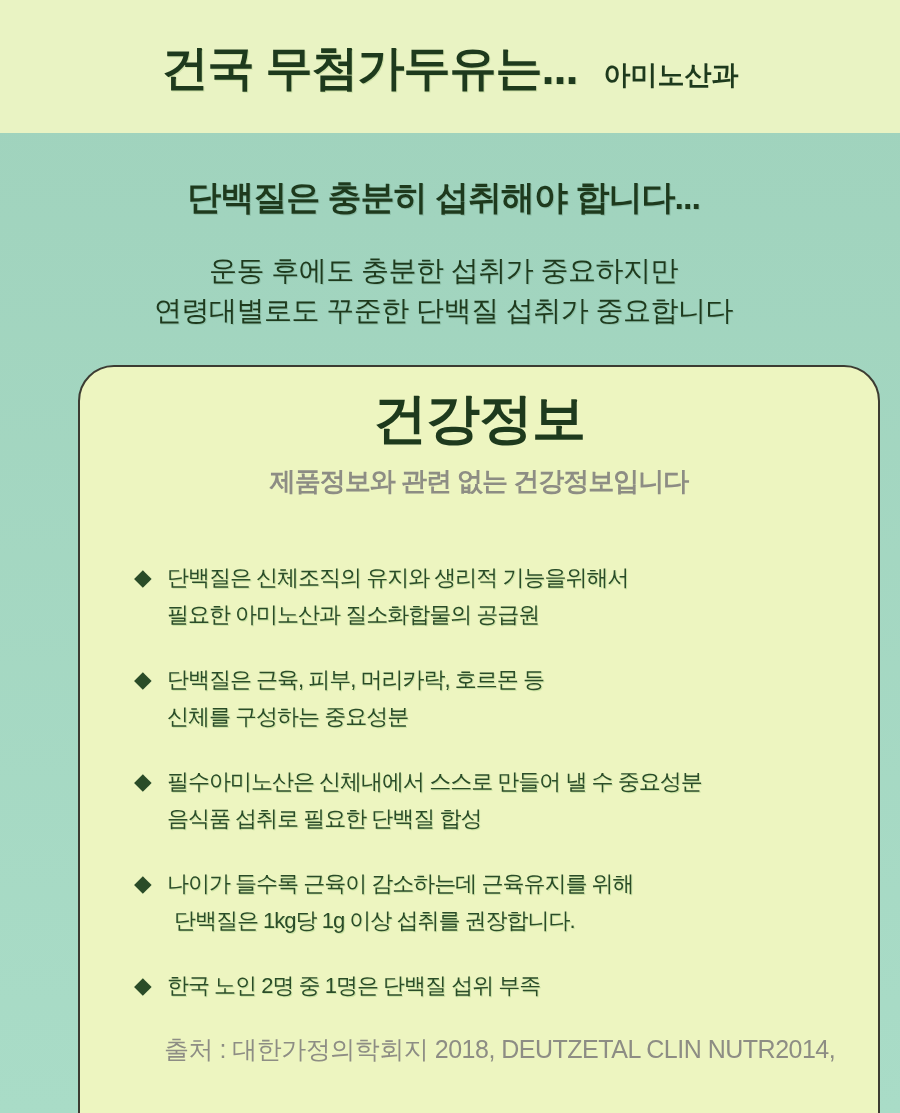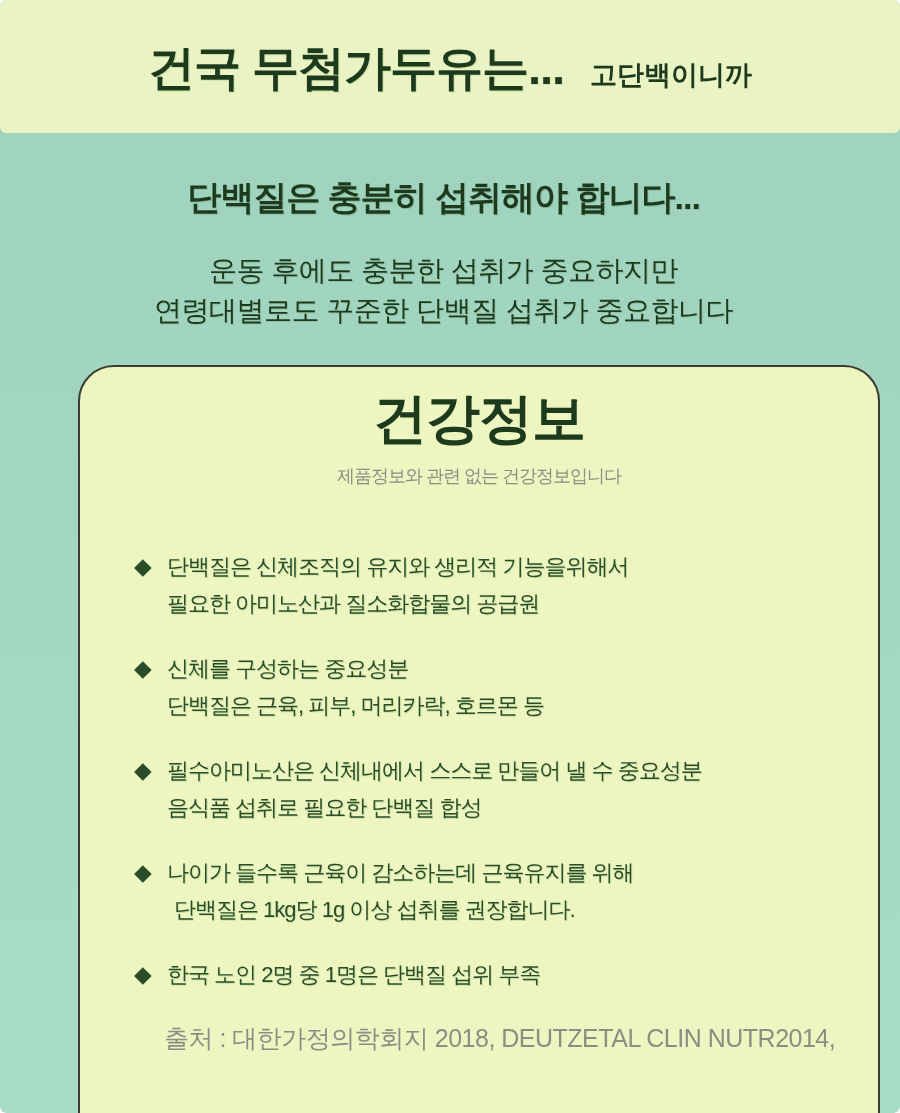--- a/index.html
+++ b/index.html
@@ -5,21 +5,21 @@
   :root {
     --c-header-bg: #e9f3c3;
     --c-mint-top: #9fd2bc;
     --c-mint-bottom: #a9dcc7;
     --c-card-bg: #edf5c0;
     --c-card-border: #3c3c32;
     --c-dark-green: #1e3a1d;
     --c-body-green: #2a4c28;
     --c-gray: #8d8d84;
   }
-  * { margin: 0; padding: 0; box-sizing: border-box; border-radius: 6px; }
+  * { margin: 0; padding: 0; box-sizing: border-box; }
   html, body { width: 900px; }
   body {
     font-family: "Liberation Sans", "DejaVu Sans", sans-serif;
     background: #ffffff;
   }
   .page {
     position: relative;
     width: 900px;
     height: 1113px;
     overflow: hidden;
@@ -86,22 +86,22 @@
   }
   .card .card-title {
     margin-top: 16px;
     font-size: 54px;
     font-weight: 800;
     letter-spacing: -1px;
     color: var(--c-dark-green);
   }
   .card .card-subtitle {
     margin-top: 8px;
-    font-size: 18px;
-    font-weight: 400;
+    font-size: 26px;
+    font-weight: 700;
     letter-spacing: -1px;
     color: var(--c-gray);
   }
   .bullets {
     list-style: none;
     margin-top: 60px;
     text-align: left;
     padding-left: 54px;
   }
   .bullets li {
@@ -137,21 +137,21 @@
   }
   .source span { display: block; }
 </style>
 </head>
 <body>
 
 <div class="page">
 
   <header class="top-band">
     <h1 class="page-title">건국 무첨가두유는...</h1>
-    <span class="tagline">고단백이니까</span>
+    <span class="tagline">아미노산과</span>
   </header>
 
   <section class="intro">
     <h2 class="intro-title">단백질은 충분히 섭취해야 합니다...</h2>
     <p class="intro-line first">운동 후에도 충분한 섭취가 중요하지만</p>
     <p class="intro-line">연령대별로도 꾸준한 단백질 섭취가 중요합니다</p>
   </section>
 
   <section class="card">
     <h2 class="card-title">건강정보</h2>
@@ -161,22 +161,22 @@
       <li>
         <span class="diamond">◆</span>
         <span class="bullet-text">
           <span>단백질은 신체조직의 유지와 생리적 기능을위해서</span>
           <span>필요한 아미노산과 질소화합물의 공급원</span>
         </span>
       </li>
       <li>
         <span class="diamond">◆</span>
         <span class="bullet-text">
+          <span>단백질은 근육, 피부, 머리카락, 호르몬 등</span>
           <span>신체를 구성하는 중요성분</span>
-          <span>단백질은 근육, 피부, 머리카락, 호르몬 등</span>
         </span>
       </li>
       <li>
         <span class="diamond">◆</span>
         <span class="bullet-text">
           <span>필수아미노산은 신체내에서 스스로 만들어 낼 수 중요성분</span>
           <span>음식품 섭취로 필요한 단백질 합성</span>
         </span>
       </li>
       <li>

